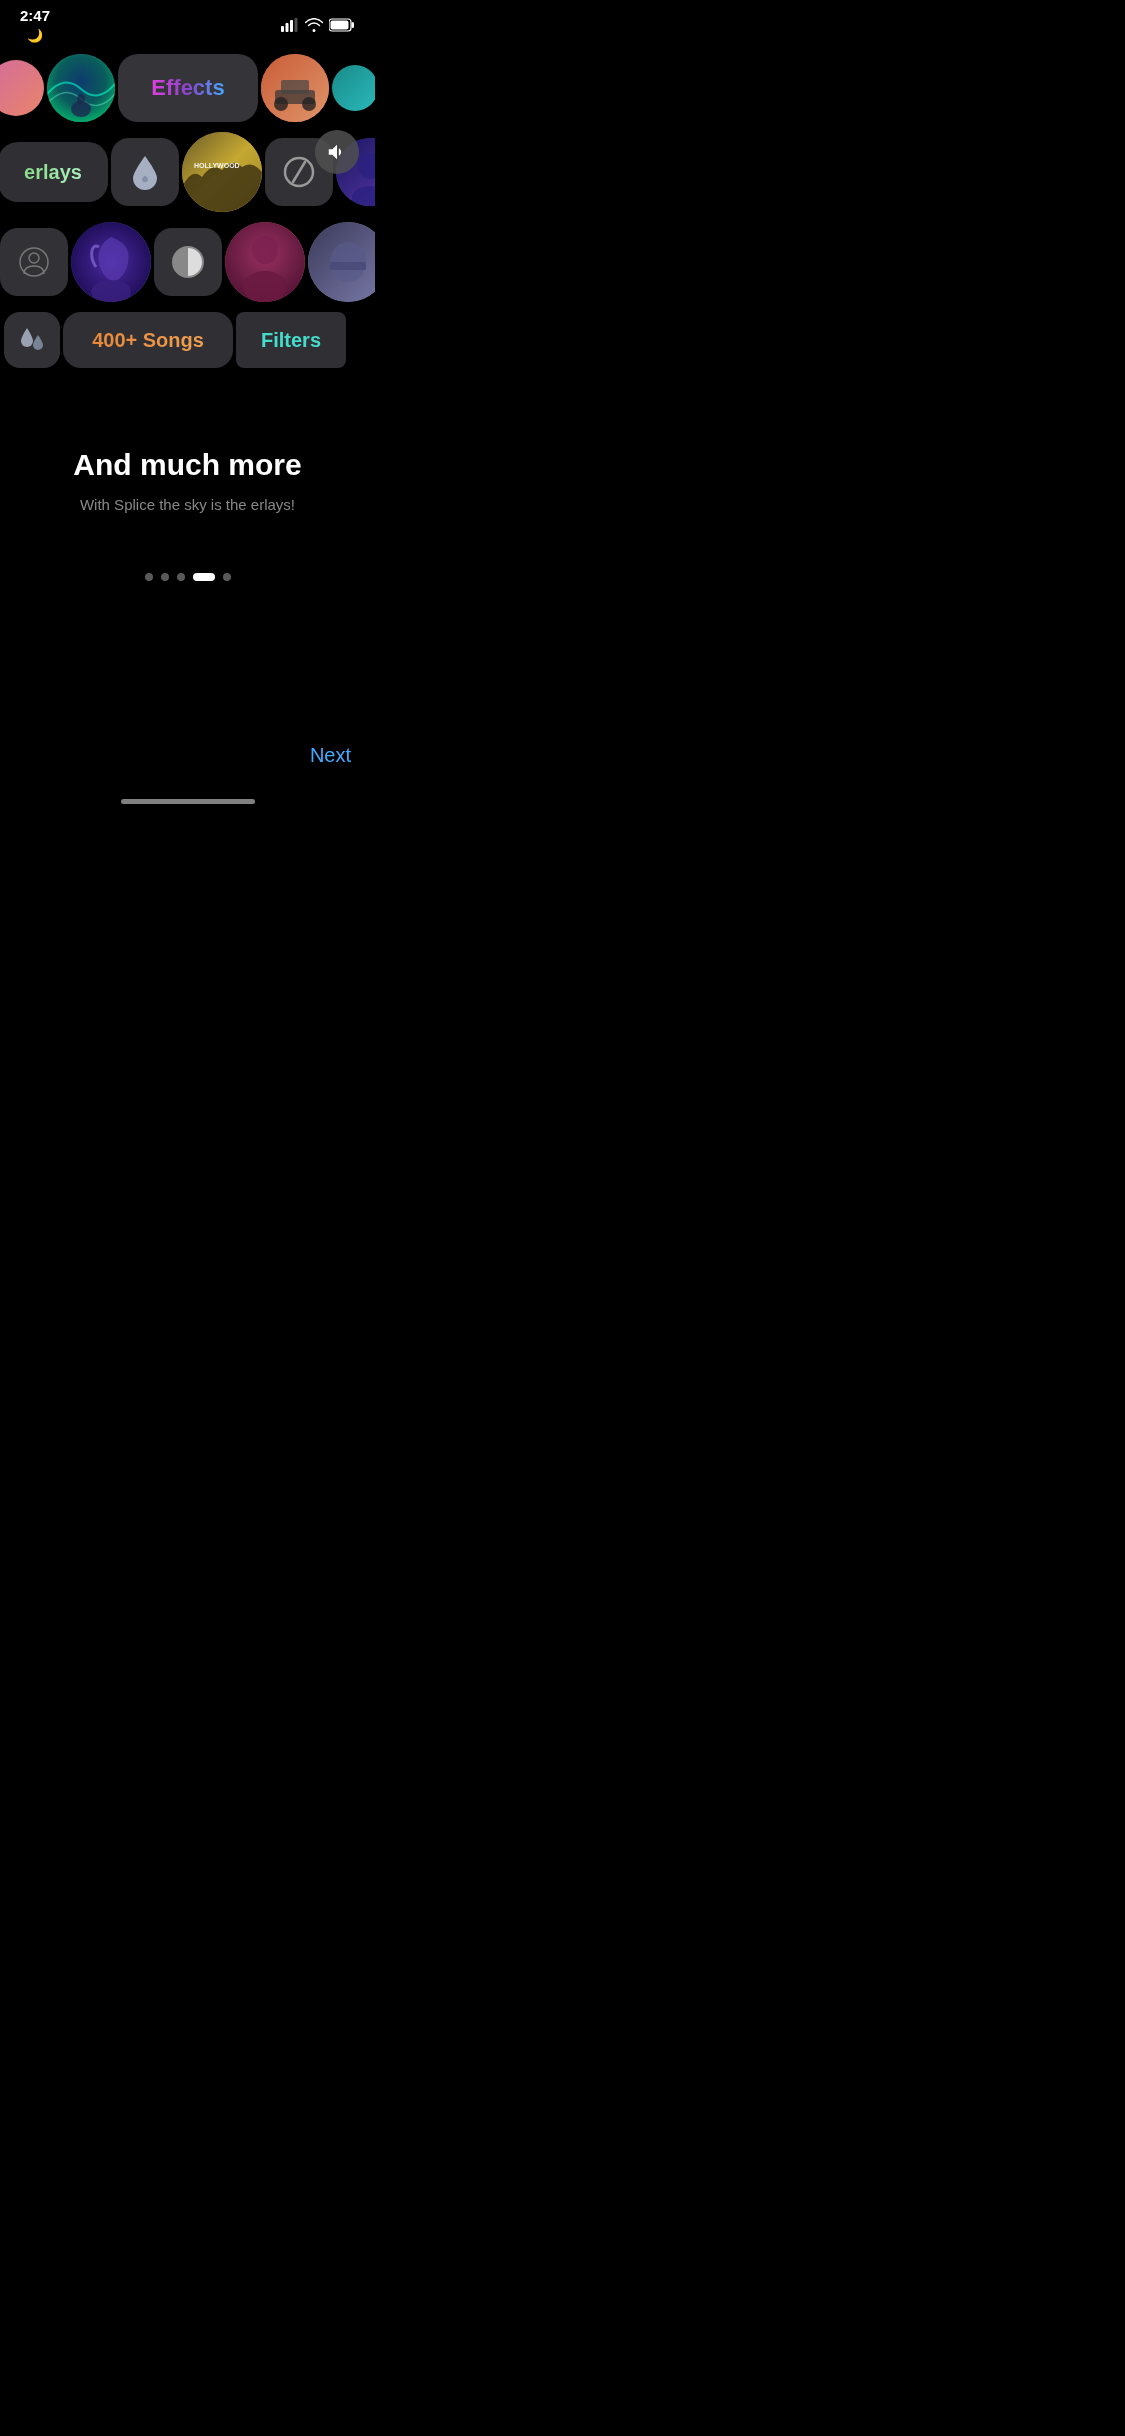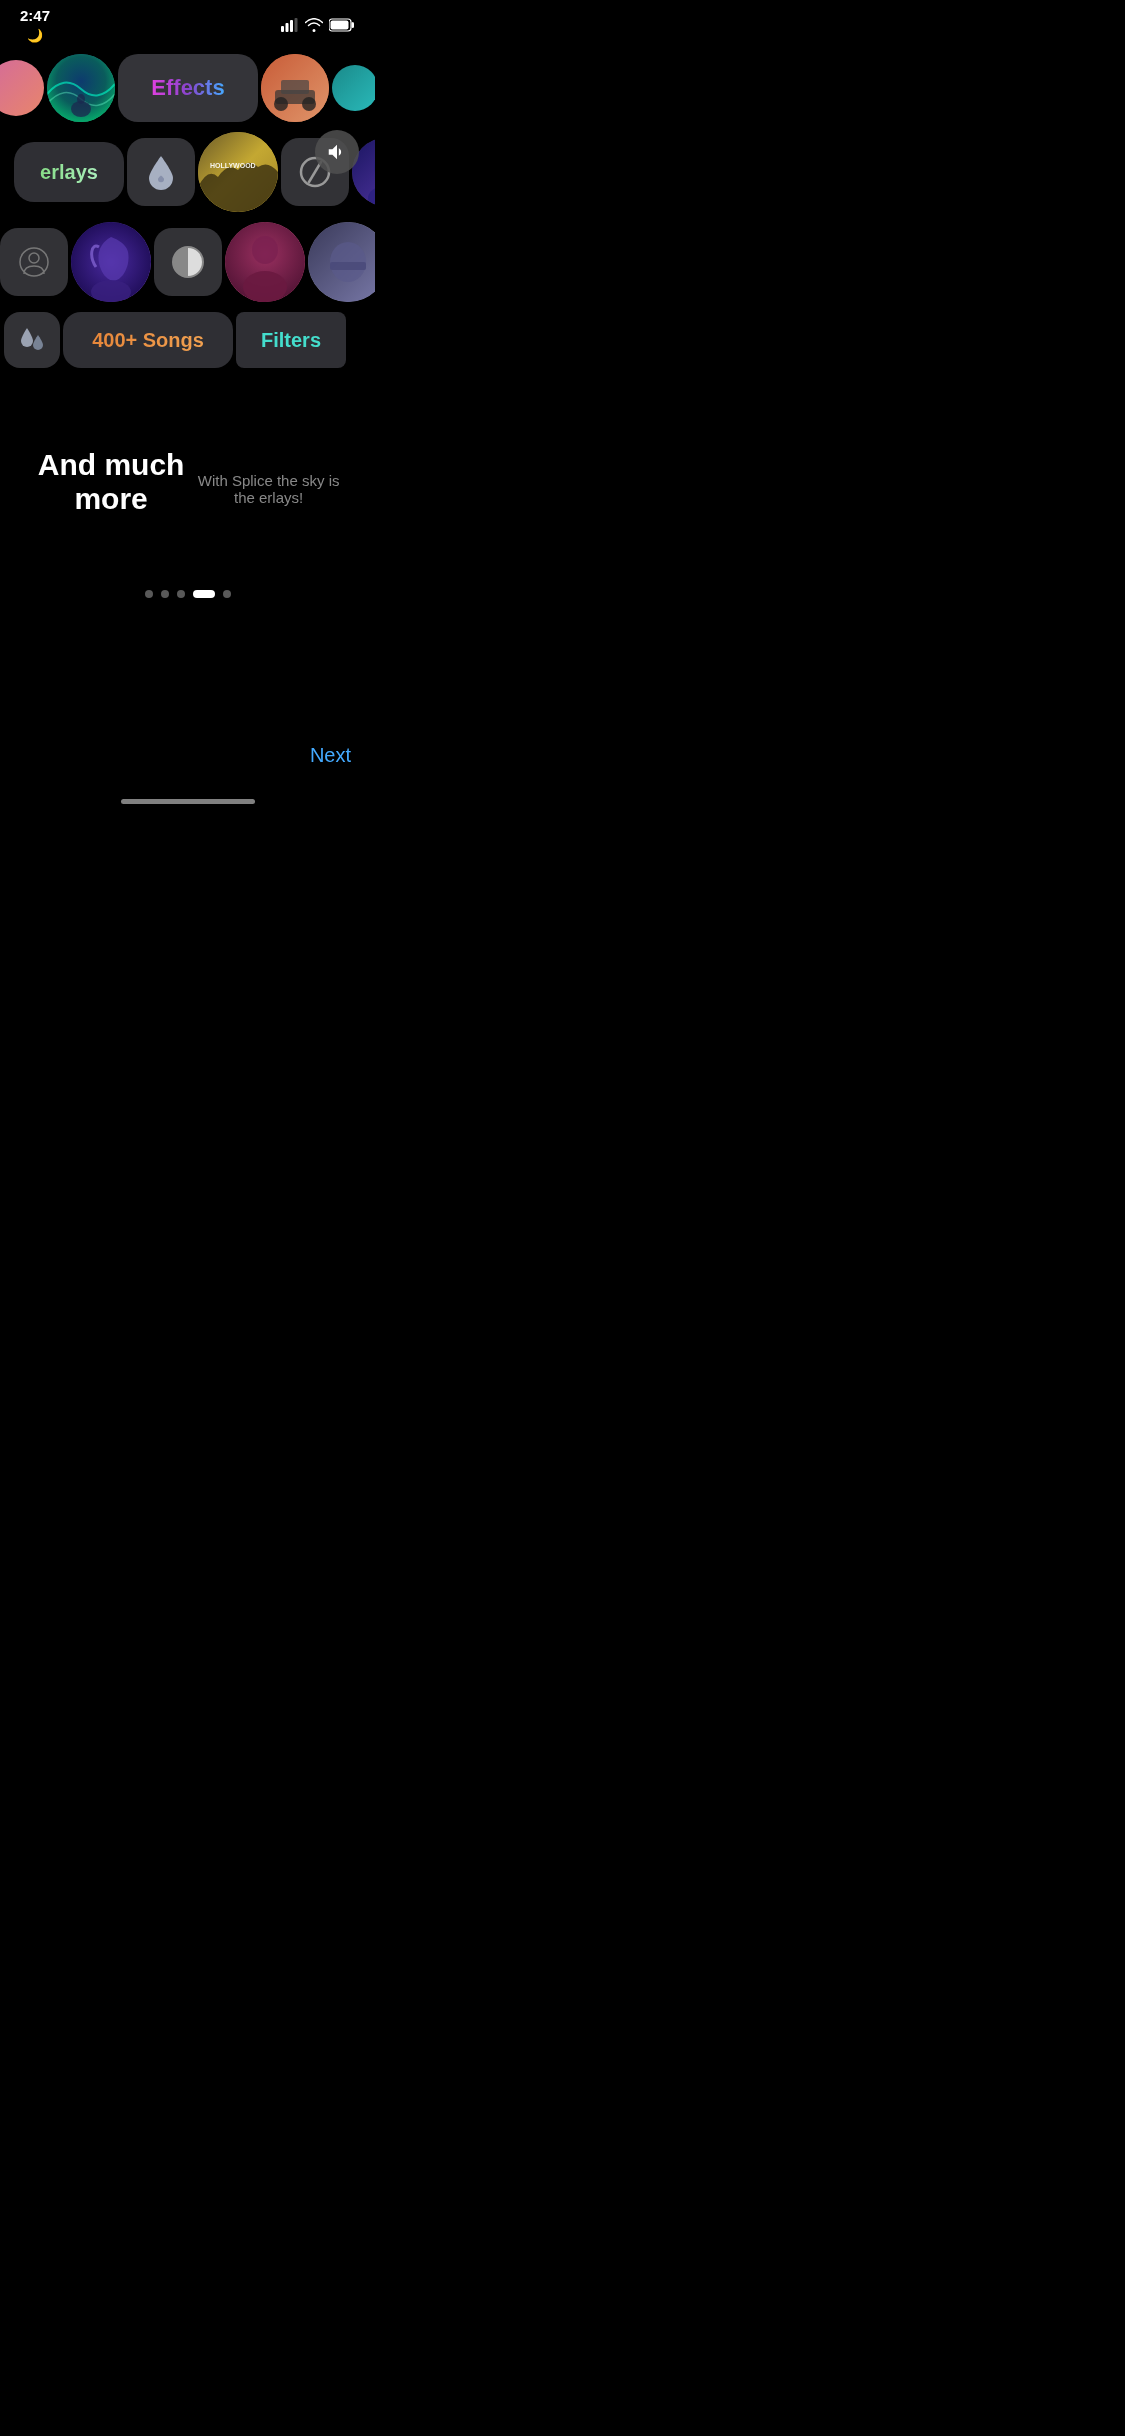--- a/index.html
+++ b/index.html
@@ -222,21 +222,21 @@
       font-size: 20px;
       font-weight: 700;
       flex-shrink: 0;
       background: rgba(50, 50, 55, 0.95);
       min-width: 120px;
     }
 
     
     .main-content {
       display: flex;
-      flex-direction: row;
+      flex-direction: column;
       align-items: center;
       justify-content: center;
       padding: 30px 30px 0;
       margin-top: 40px;
     }
 
     .headline {
       font-size: 30px;
       font-weight: 800;
       color: #fff;
@@ -379,21 +379,21 @@
         <rect x="14" y="36" width="40" height="14" rx="3" fill="#333" opacity="0.7"></rect>
         <circle cx="20" cy="50" r="7" fill="#222" opacity="0.8"></circle>
         <circle cx="48" cy="50" r="7" fill="#222" opacity="0.8"></circle>
         <rect x="20" y="26" width="28" height="14" rx="2" fill="#444" opacity="0.7"></rect>
       </svg>
     </div>
 
     <div class="circle circle-sm circle-teal" style="margin-right:-20px; width:46px; height:46px;"></div>
   </div>
 
-  <div class="row" style="padding-left:16px;">
+  <div class="row" style="padding-left:0;">
 
     <div class="pill pill-overlays" style="margin-left:-2px; border-radius:20px; height:60px; min-width:110px;">
       <span class="text-overlays" style="font-size:20px; font-weight:700;">erlays</span>
     </div>
 
     <div class="icon-sq">
       <svg width="30" height="36" viewBox="0 0 30 36">
         <path d="M15 2 C15 2 3 18 3 24 a12 12 0 0 0 24 0 C27 18 15 2 15 2z" fill="rgba(180,190,210,0.9)"></path>
 
         <path d="M15 26 C15 26 10 30 10 32 a5 5 0 0 0 10 0 C20 30 15 26 15 26z" fill="rgba(120,130,160,0.7)" transform="scale(0.6) translate(10, 10)"></path>

